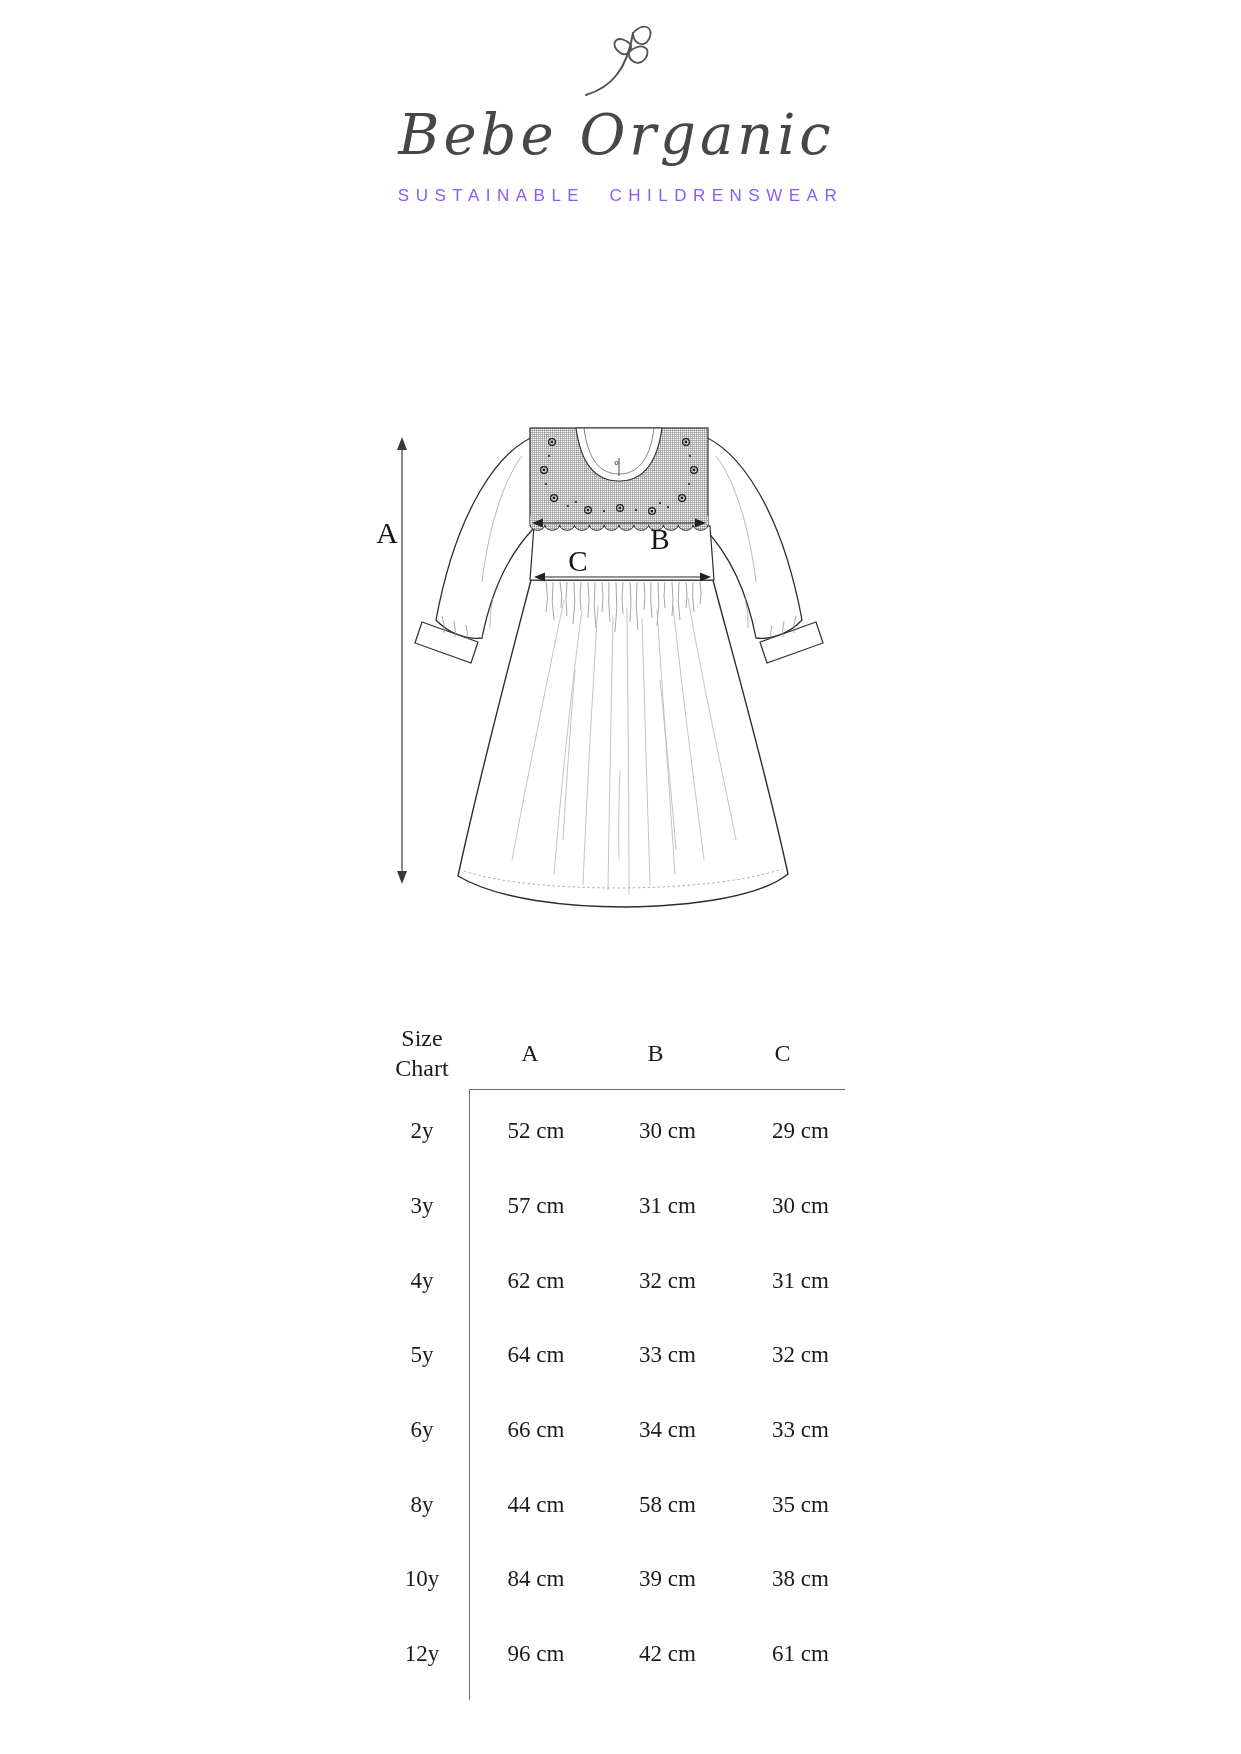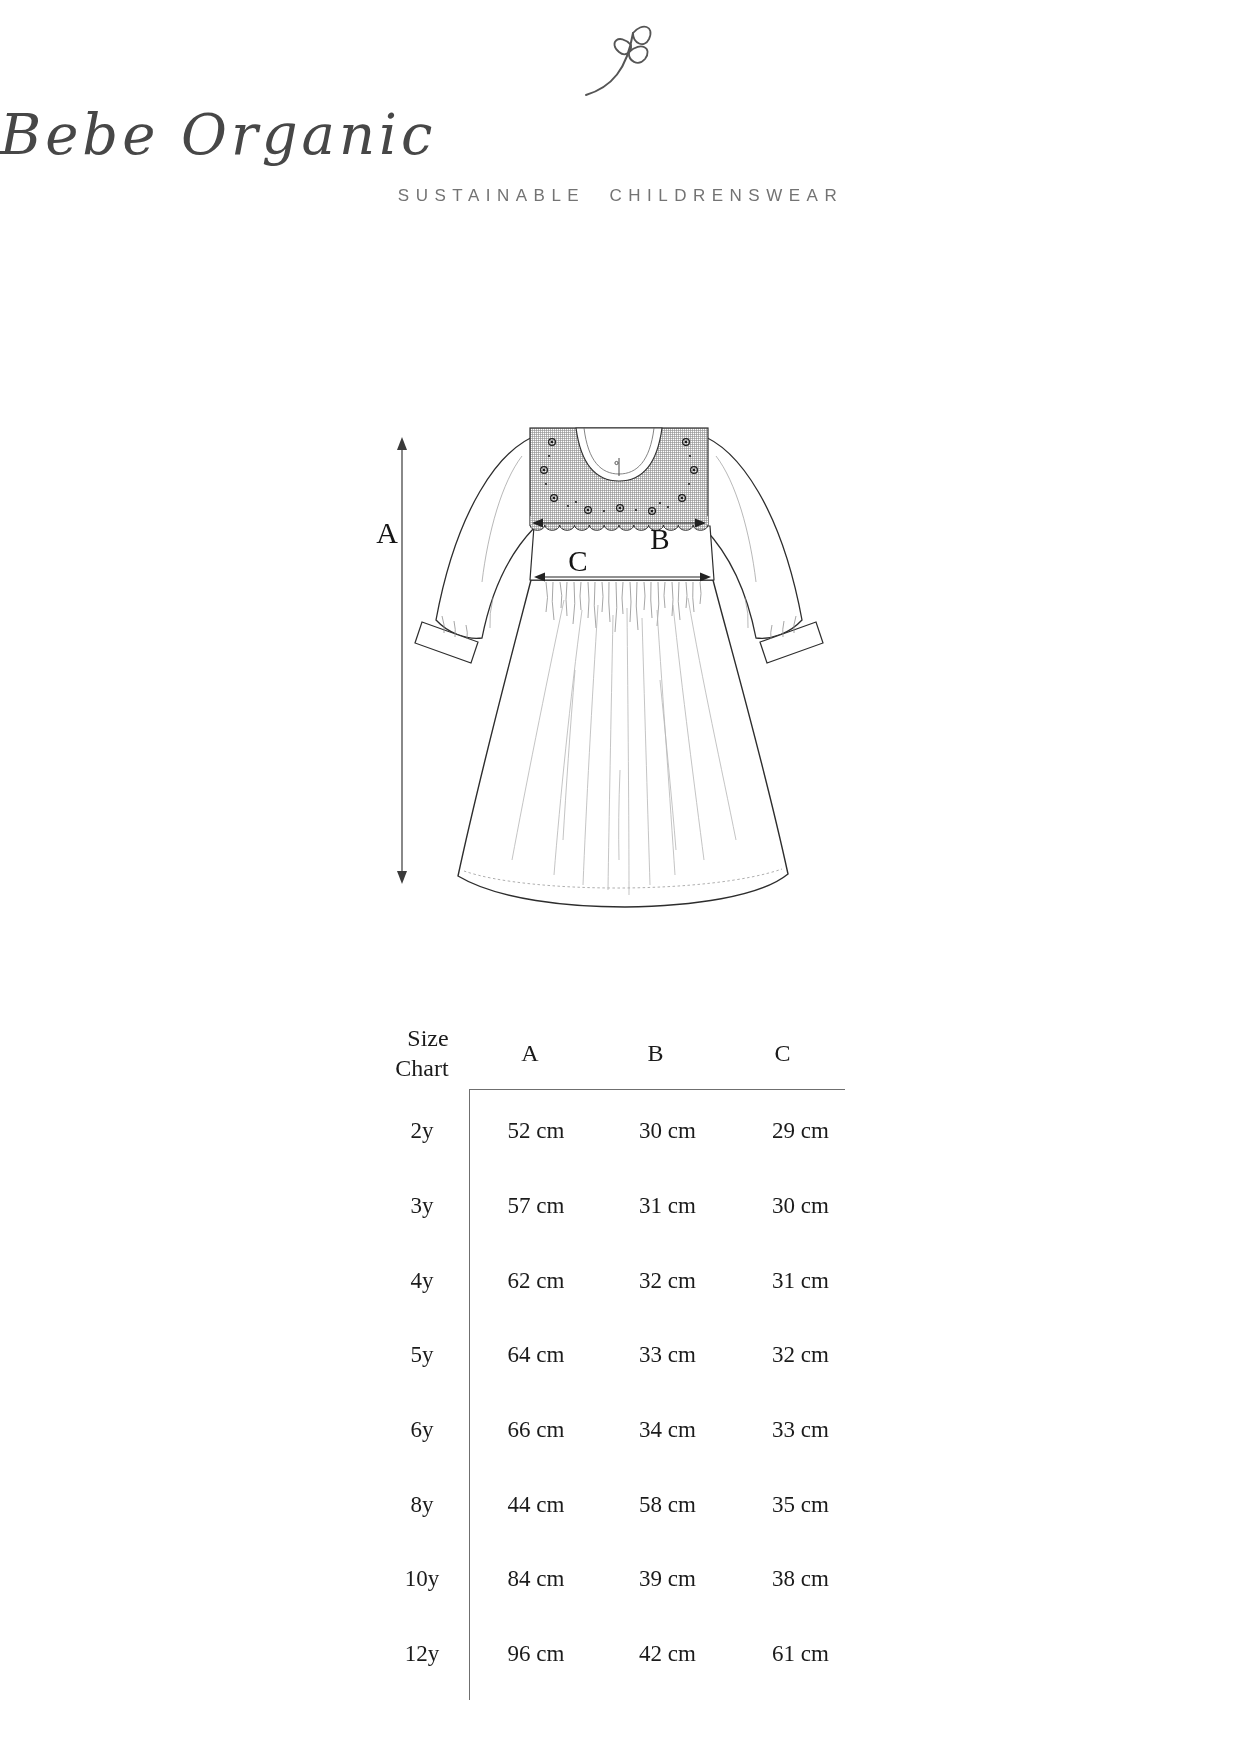--- a/index.html
+++ b/index.html
@@ -4,43 +4,43 @@
 <style>
   html,body { margin:0; padding:0; background:#ffffff; }
   .page {
     position:relative; width:1241px; height:1754px; margin:0 auto;
     background:#ffffff; overflow:hidden;
     font-family:"Liberation Serif", serif; color:#1d1d1d;
   }
   
   .logo-sprig { position:absolute; left:582px; top:24px; width:78px; height:76px; }
   .logo-title {
-    position:absolute; left:0; right:8px; top:102px; text-align:left;
+    position:absolute; left:0; right:8px; top:102px; text-align:center;
     font-family:"DejaVu Serif", serif; font-style:italic; font-weight:400;
     font-size:56px; letter-spacing:4px; color:#474747;
   }
   .logo-tagline {
     position:absolute; left:0; right:0; top:186px; text-align:center;
     font-family:"Liberation Sans", sans-serif; font-size:17px;
-    letter-spacing:6.5px; word-spacing:13px; color:#737373;
+    letter-spacing:6.5px; word-spacing:13px; color:#8b5cf6;
   }
   
   .diagram { position:absolute; left:330px; top:370px; width:500px; height:540px; }
   
   .size-table { position:absolute; left:330px; top:1005px; width:520px; }
   .st-row { display:grid; grid-template-columns:139px 122px 129px 125px; }
   .st-cell {
     display:flex; align-items:center; justify-content:center;
     font-size:23px; color:#1b1b1b;
   }
   .st-size { padding-left:45px; }
   .st-head { height:72px; padding-top:12px; box-sizing:content-box; }
   .st-head .st-cell { font-size:24px; }
   .st-title { line-height:30px; text-align:center; }
-  .st-title span { display:block;text-align:right; }
+  .st-title span { display:block; }
   .st-body .st-row { height:74.7px;gap:6px; }
   .st-body { padding-top:5px; }
   .rule-h { position:absolute; left:139px; top:84px; width:376px; height:1px; background:#6f6f6f; }
   .rule-v { position:absolute; left:139px; top:84px; width:1px; height:611px; background:#6f6f6f; }
 </style>
 </head>
 <body>
 
 <div class="page">
 

